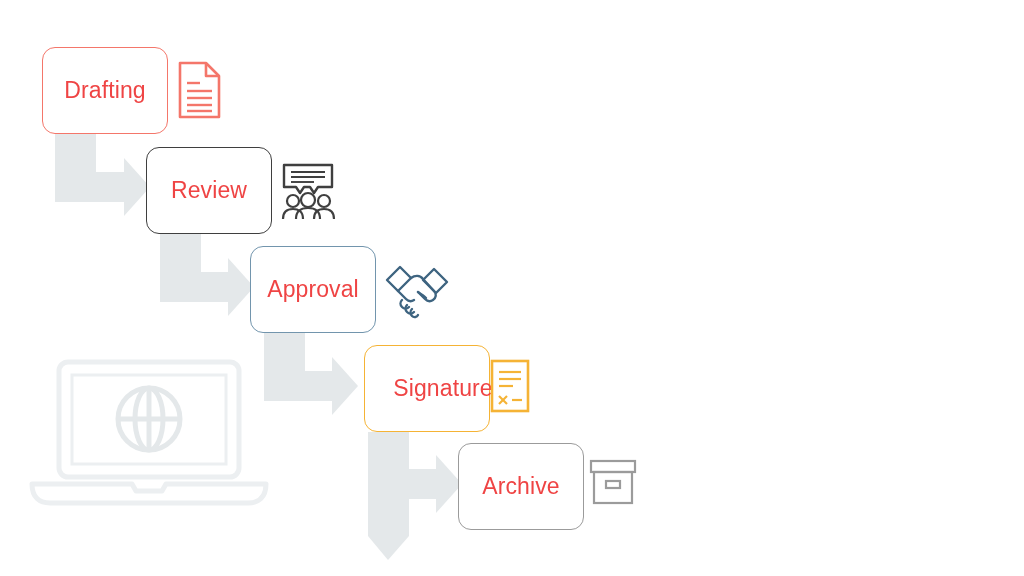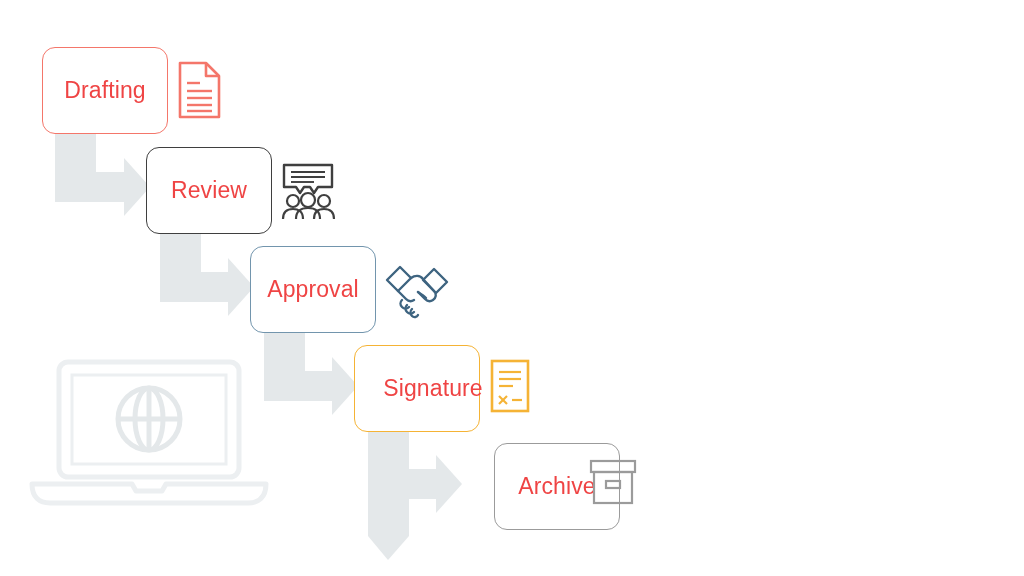--- a/index.html
+++ b/index.html
@@ -113,34 +113,34 @@
       <path d="M63 24 L50 11 L39 22 L52 35 Z"></path>
       <path d="M27 20 C31 17 36 17 39 21 L50 33 C53 36 52 40 49 42 C46 44 43 43 41 41 L34 34"></path>
       <path d="M14 33 L22 41 C24 43 27 44 30 42"></path>
       <path d="M18 42 C16 44 16 47 18 49 C20 51 23 51 25 49"></path>
       <path d="M23 47 C21 49 21 52 23 54 C25 56 28 56 30 54"></path>
       <path d="M28 51 C26 53 26 56 28 58 C30 60 33 59 34 57"></path>
       <path d="M34 34 C37 36 40 38 42 40"></path>
     </g>
   </svg>
 
-  <div class="node" style="left:354px; top:345px; width:126px; height:87px; border-color:#f5b335;padding-left:32px;">
+  <div class="node" style="left:364px; top:345px; width:126px; height:87px; border-color:#f5b335;padding-left:32px;">
     <span class="node-label">Signature</span>
   </div>
   <svg class="side-icon" style="left:489px; top:358px; width:42px; height:56px;" viewBox="0 0 42 56" xmlns="http://www.w3.org/2000/svg">
     <rect x="3" y="3" width="36" height="50" fill="none" stroke="#f5b335" stroke-width="2.6"></rect>
     <line x1="10" y1="14" x2="32" y2="14" stroke="#f5b335" stroke-width="2.2"></line>
     <line x1="10" y1="21" x2="32" y2="21" stroke="#f5b335" stroke-width="2.2"></line>
     <line x1="10" y1="28" x2="24" y2="28" stroke="#f5b335" stroke-width="2.2"></line>
     <line x1="10" y1="38" x2="18" y2="46" stroke="#f5b335" stroke-width="2.2"></line>
     <line x1="18" y1="38" x2="10" y2="46" stroke="#f5b335" stroke-width="2.2"></line>
     <line x1="23" y1="42" x2="33" y2="42" stroke="#f5b335" stroke-width="2.2"></line>
   </svg>
 
-  <div class="node" style="left:458px; top:443px; width:126px; height:87px; border-color:#9b9b9b;margin-left:36px;">
+  <div class="node" style="left:458px; top:443px; width:126px; height:87px; border-color:#9b9b9b;">
     <span class="node-label">Archive</span>
   </div>
   <svg class="side-icon" style="left:588px; top:458px; width:50px; height:48px;" viewBox="0 0 50 48" xmlns="http://www.w3.org/2000/svg">
     <rect x="3" y="3" width="44" height="11" fill="none" stroke="#9b9b9b" stroke-width="2.2"></rect>
     <rect x="6" y="14" width="38" height="31" fill="none" stroke="#9b9b9b" stroke-width="2.2"></rect>
     <rect x="18" y="23" width="14" height="7" fill="none" stroke="#9b9b9b" stroke-width="2.2"></rect>
   </svg>
 
 </div>
 

